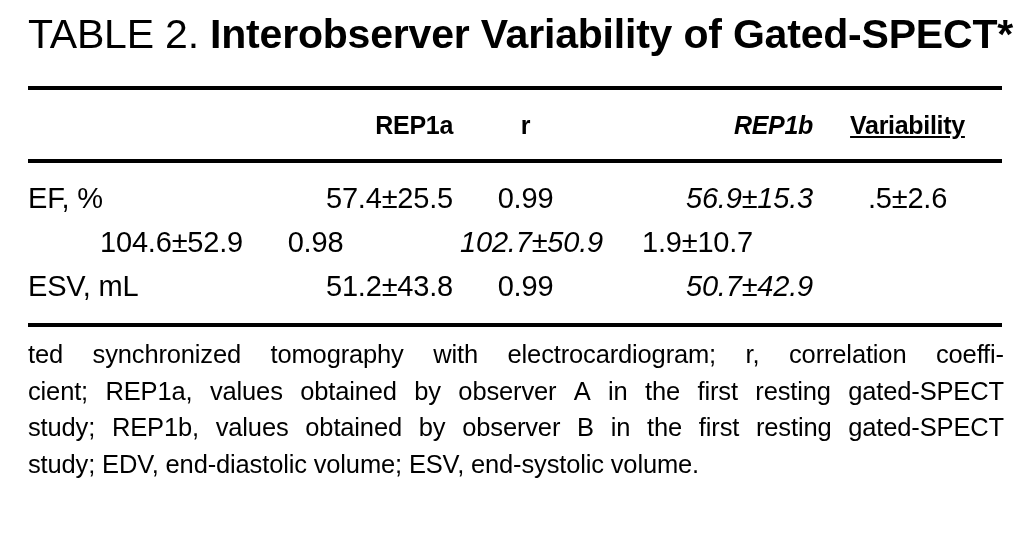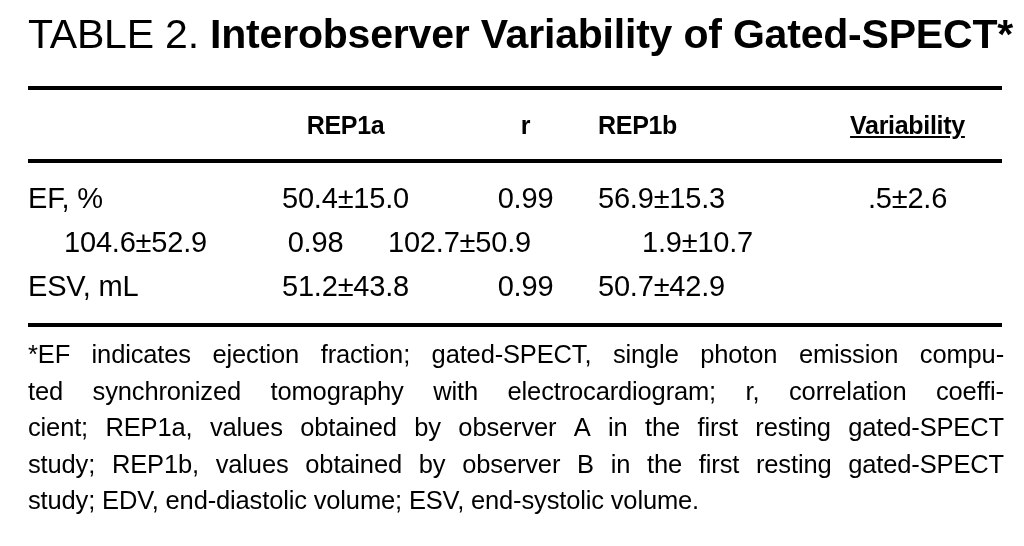--- a/index.html
+++ b/index.html
@@ -52,23 +52,23 @@
   .rule-header { top: 159px; height: 4px; }
   .rule-bottom { top: 323px; height: 4px; }
 
   .row {
     display: flex;
     align-items: baseline;
     width: 974px;
   }
 
   .col-label      { width: 210px; flex: 0 0 210px; text-align: left; }
-  .col-rep1a      { width: 215px; flex: 0 0 215px; text-align: center; }
+  .col-rep1a      { width: 215px; flex: 0 0 215px; text-align: right; }
   .col-r          { width: 145px; flex: 0 0 145px; text-align: center; }
-  .col-rep1b      { width: 215px; flex: 0 0 215px; text-align: left; }
+  .col-rep1b      { width: 215px; flex: 0 0 215px; text-align: right; font-style: italic; }
   .col-variability{ width: 189px; flex: 0 0 189px; text-align: center; }
 
   
   .header-row {
     position: absolute;
     left: 28px;
     top: 110px;
     font-weight: 700;
     font-size: 25px;
     line-height: 30px;
@@ -131,21 +131,21 @@
     <div class="col-rep1a">REP1a</div>
     <div class="col-r">r</div>
     <div class="col-rep1b">REP1b</div>
     <div class="col-variability">Variability</div>
   </div>
 
   <div class="body-rows">
 
     <div class="row">
       <div class="col-label">EF, %</div>
-      <div class="col-rep1a">50.4±15.0</div>
+      <div class="col-rep1a">57.4±25.5</div>
       <div class="col-r">0.99</div>
       <div class="col-rep1b">56.9±15.3</div>
       <div class="col-variability">.5±2.6</div>
     </div>
 
     <div class="row">
       <div class="col-rep1a">104.6±52.9</div>
       <div class="col-r">0.98</div>
       <div class="col-rep1b">102.7±50.9</div>
       <div class="col-variability">1.9±10.7</div>
@@ -154,31 +154,20 @@
     <div class="row">
       <div class="col-label">ESV, mL</div>
       <div class="col-rep1a">51.2±43.8</div>
       <div class="col-r">0.99</div>
       <div class="col-rep1b">50.7±42.9</div>
     </div>
 
   </div>
 
   <div class="footnote">
-    <div class="footnote-line justify">
-        <span>*EF</span>
-        <span>indicates</span>
-        <span>ejection</span>
-        <span>fraction;</span>
-        <span>gated-SPECT,</span>
-        <span>single</span>
-        <span>photon</span>
-        <span>emission</span>
-        <span>compu-</span>
-      </div>
     <div class="footnote-line justify">
         <span>ted</span>
         <span>synchronized</span>
         <span>tomography</span>
         <span>with</span>
         <span>electrocardiogram;</span>
         <span>r,</span>
         <span>correlation</span>
         <span>coeffi-</span>
       </div>

